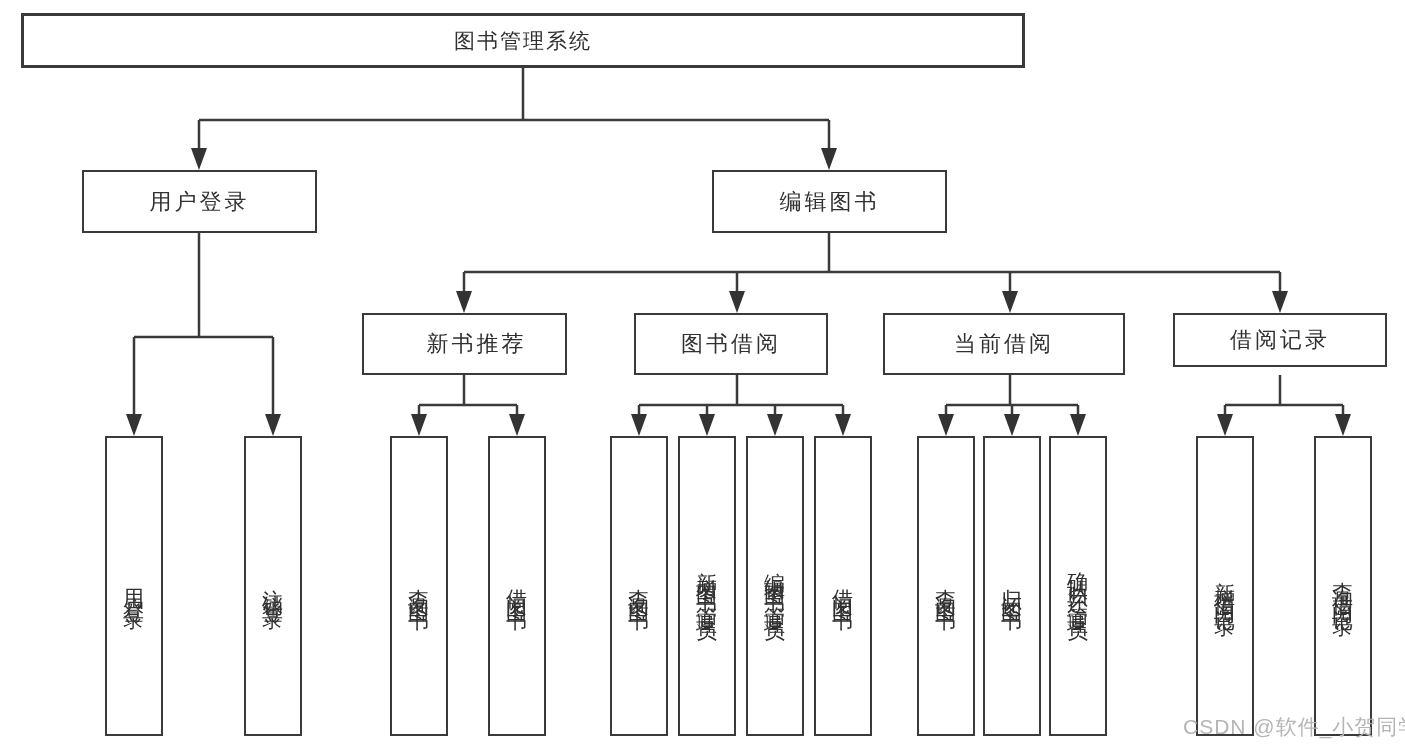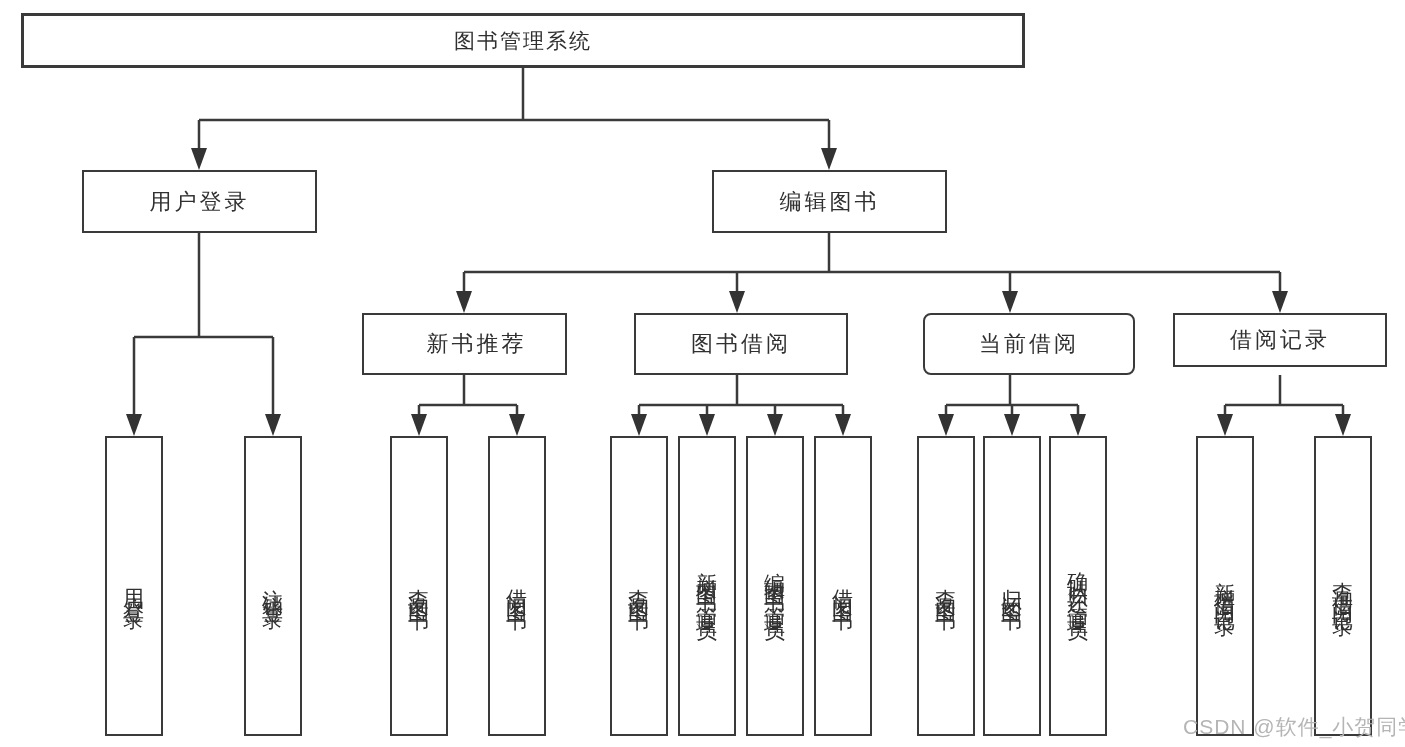--- a/index.html
+++ b/index.html
@@ -103,24 +103,24 @@
   <div class="node h-label" style="left:82px; top:170px; width:235px; height:63px;">
     <span>用户登录</span>
   </div>
   <div class="node h-label" style="left:712px; top:170px; width:235px; height:63px;">
     <span>编辑图书</span>
   </div>
 
   <div class="node h-label" style="left:362px; top:313px; width:205px; height:62px;padding-left:24px;">
     <span>新书推荐</span>
   </div>
-  <div class="node h-label" style="left:634px; top:313px; width:214px; height:62px;">
+  <div class="node h-label" style="left:634px; top:313px; width:194px; height:62px;">
     <span>图书借阅</span>
   </div>
-  <div class="node h-label" style="left:923px; top:313px; width:212px; height:62px;border-radius:8px;">
+  <div class="node h-label" style="left:883px; top:313px; width:242px; height:62px;">
     <span>当前借阅</span>
   </div>
   <div class="node h-label" style="left:1173px; top:313px; width:214px; height:54px;">
     <span>借阅记录</span>
   </div>
 
   <div class="node leaf" style="left:105px; top:436px; width:58px; height:300px;">
     <span class="v-text">用户登录</span>
   </div>
   <div class="node leaf" style="left:244px; top:436px; width:58px; height:300px;">

